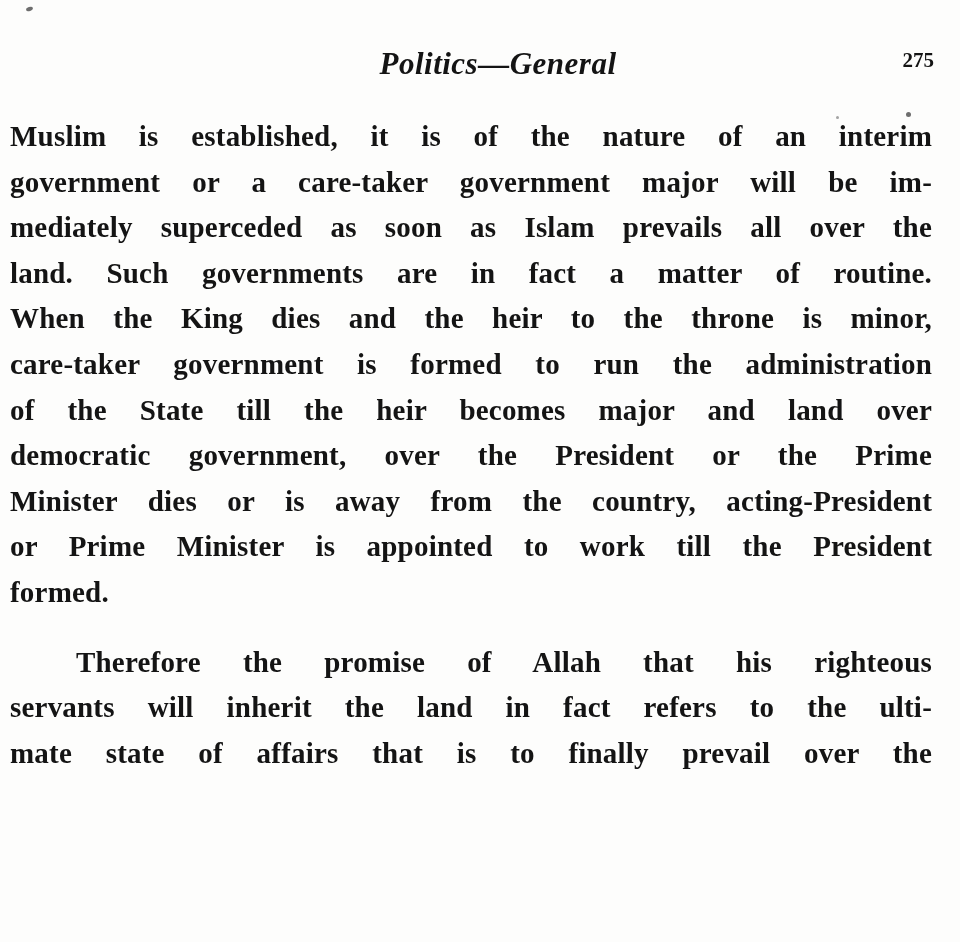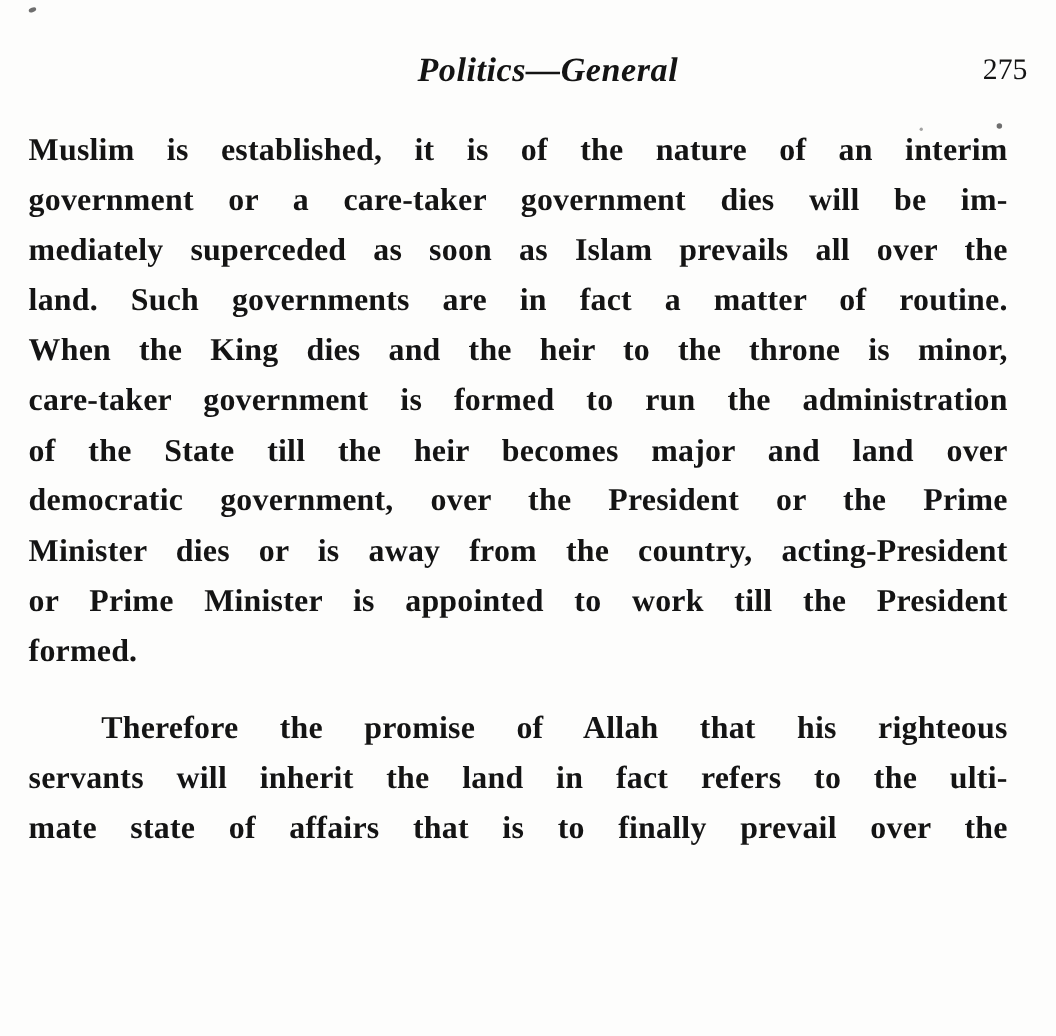--- a/index.html
+++ b/index.html
@@ -30,32 +30,32 @@
       font-style: italic;
       font-weight: bold;
       font-size: 31px;
       letter-spacing: 0.5px;
       transform: translateX(18px);
     }
     .page-number {
       position: absolute;
       right: 26px;
       top: 2px;
-      font-weight: normal;
-      font-size: 27px;
+      font-weight: bold;
+      font-size: 21px;
     }
     .page-body {
       margin-top: 24px;
       padding: 0 28px 0 10px;
       font-size: 29px;
       font-weight: 600;
       letter-spacing: 0.2px;
     }
     .paragraph {
-      margin: 16px;
+      margin: 0;
     }
     .paragraph + .paragraph {
       margin-top: 24px;
     }
     .text-line {
       line-height: 45.6px;
       text-align: justify;
       text-align-last: justify;
       -moz-text-align-last: justify;
       white-space: normal;
@@ -88,21 +88,21 @@
 
   <div class="page-header">
     <div class="page-title">Politics—General</div>
     <div class="page-number">275</div>
   </div>
 
   <div class="page-body">
 
     <div class="paragraph">
       <div class="text-line">Muslim is established, it is of the nature of an interim</div>
-      <div class="text-line">government or a care-taker government dies will be im-</div>
+      <div class="text-line">government or a care-taker government major will be im-</div>
       <div class="text-line">mediately superceded as soon as Islam prevails all over the</div>
       <div class="text-line">land.  Such governments are in fact a matter of routine.</div>
       <div class="text-line">When the King dies and the heir to the throne is minor,</div>
       <div class="text-line">care-taker government is formed to run the administration</div>
       <div class="text-line">of the State till the heir becomes major and land over</div>
       <div class="text-line">democratic government, over the President or the Prime</div>
       <div class="text-line">Minister dies or is away from the country, acting-President</div>
       <div class="text-line">or Prime Minister is appointed to work till the President</div>
       <div class="text-line last">formed.</div>
     </div>

